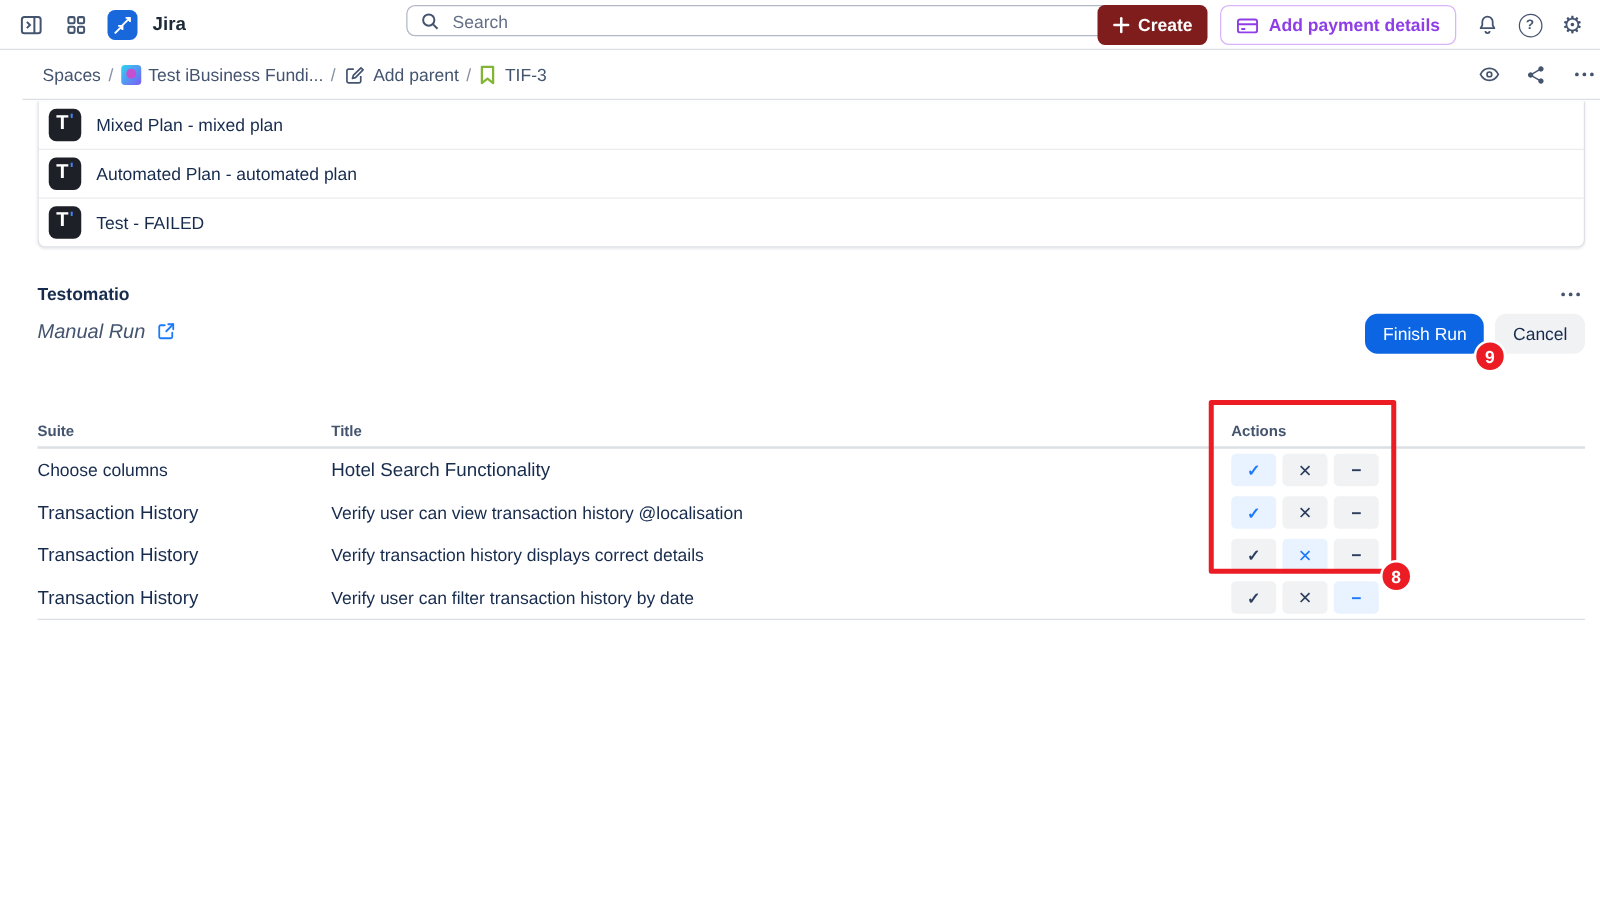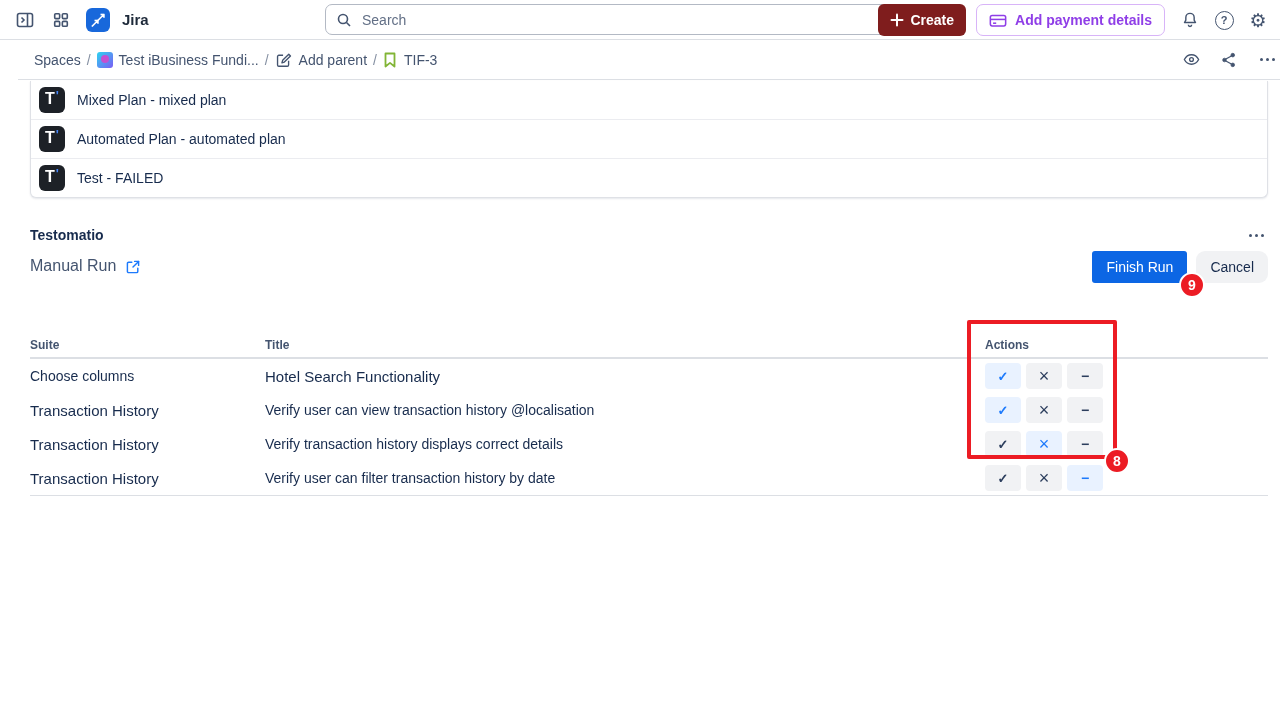--- a/index.html
+++ b/index.html
@@ -13,21 +13,21 @@
     padding:0 0 0 10px;box-sizing:border-box;z-index:5;}
   .nav-left{display:flex;align-items:center;gap:6px;}
   .icon-btn{width:30px;height:30px;display:flex;align-items:center;justify-content:center;
     border:none;background:transparent;border-radius:4px;cursor:pointer;padding:0;}
   .jira-logo{width:24px;height:24px;border-radius:6px;background:#1868DB;position:relative;
     display:flex;align-items:center;justify-content:center;margin-left:4px;}
   .jira-logo .a1,.jira-logo .a2{position:absolute;color:#fff;font-weight:700;font-size:12px;line-height:1;}
   .jira-logo .a1{left:4px;top:9px;}
   .jira-logo .a2{left:10px;top:3px;}
   .app-title{font-weight:700;font-size:15px;color:#1E2A3A;margin-left:6px;}
-  .search-box{position:absolute;left:325px;top:4px;width:577px;height:31px;box-sizing:border-box;
+  .search-box{position:absolute;left:325px;top:4px;width:577px;height:25px;box-sizing:border-box;
     border:1px solid #B3B9C4;border-radius:7px;display:flex;align-items:center;gap:8px;padding:0 10px;background:#fff;}
   .search-box input{border:none;outline:none;flex:1;font-size:14px;font-family:"Liberation Sans",sans-serif;color:#172B4D;background:transparent;}
   .search-box input::placeholder{color:#626F86;}
   .nav-right{position:absolute;right:7px;top:4px;height:32px;display:flex;align-items:center;gap:4px;}
   .btn-create{height:32px;padding:0 12px;background:#7f1d1d;color:#fff;border:none;border-radius:6px;
     font-size:14px;font-weight:600;font-family:"Liberation Sans",sans-serif;display:flex;align-items:center;gap:6px;cursor:pointer;}
   .btn-payment{height:32px;padding:0 12px;background:#fff;color:#8F3EE7;border:1px solid #D8B4F8;border-radius:7px;
     font-size:14px;font-weight:600;font-family:"Liberation Sans",sans-serif;display:flex;align-items:center;gap:8px;cursor:pointer;margin:0 6px;}
   .q-circle{width:17px;height:17px;border:1.6px solid #44546F;border-radius:50%;display:flex;align-items:center;
     justify-content:center;font-size:11px;font-weight:700;color:#44546F;}
@@ -50,24 +50,24 @@
   .plan-row + .plan-row{border-top:1px solid #EBECF0;}
   .t-icon{width:26px;height:26px;border-radius:6px;background:#1D2127;display:flex;align-items:flex-start;
     justify-content:center;flex:none;}
   .t-icon .tt{color:#fff;font-weight:700;font-size:16px;line-height:24px;}
   .t-icon .tq{color:#4584F7;font-weight:700;font-size:13px;line-height:18px;margin-left:1px;}
   .plan-label{font-size:14px;color:#172B4D;}
   
   .testo-head{position:absolute;top:227px;left:30px;width:1238px;display:flex;align-items:center;}
   .testo-title{font-size:14px;font-weight:700;color:#172B4D;}
   .testo-more{margin-left:auto;background:none;border:none;cursor:pointer;padding:4px;}
-  .run-line{position:absolute;top:257px;left:30px;display:flex;align-items:flex-end;gap:9px;
-    font-size:16px;color:#44546F;cursor:pointer;}
+  .run-line{position:absolute;top:257px;left:30px;display:flex;align-items:flex-start;gap:9px;
+    font-size:16px;color:#44546F;cursor:pointer;font-style:italic;}
   .cta{position:absolute;top:251px;left:30px;width:1238px;display:flex;justify-content:flex-end;gap:9px;}
-  .btn-finish{height:32px;padding:0 14px;background:#0C66E4;color:#fff;border:none;border-radius:3px;
+  .btn-finish{height:32px;padding:0 14px;background:#0C66E4;color:#fff;border:none;border-radius:10px;
     font-size:14px;font-weight:500;font-family:"Liberation Sans",sans-serif;cursor:pointer;}
   .btn-cancel{height:32px;padding:0 14px;background:#F1F2F4;color:#172B4D;border:none;border-radius:9px;
     font-size:14px;font-weight:500;font-family:"Liberation Sans",sans-serif;cursor:pointer;}
   
   .table{position:absolute;top:300px;left:30px;width:1238px;}
   .thead{display:grid;grid-template-columns:235px 720px 1fr;font-size:12px;font-weight:700;color:#44546F;
     padding:2px 0 5px 0;border-bottom:2px solid #DCDFE4;margin-top:36px;}
   .trows{border-bottom:1px solid #DCDFE4;}
   .trow{display:grid;grid-template-columns:235px 720px 1fr;height:34px;align-items:center;}
   .cell.suite{font-size:15px;color:#172B4D;}

